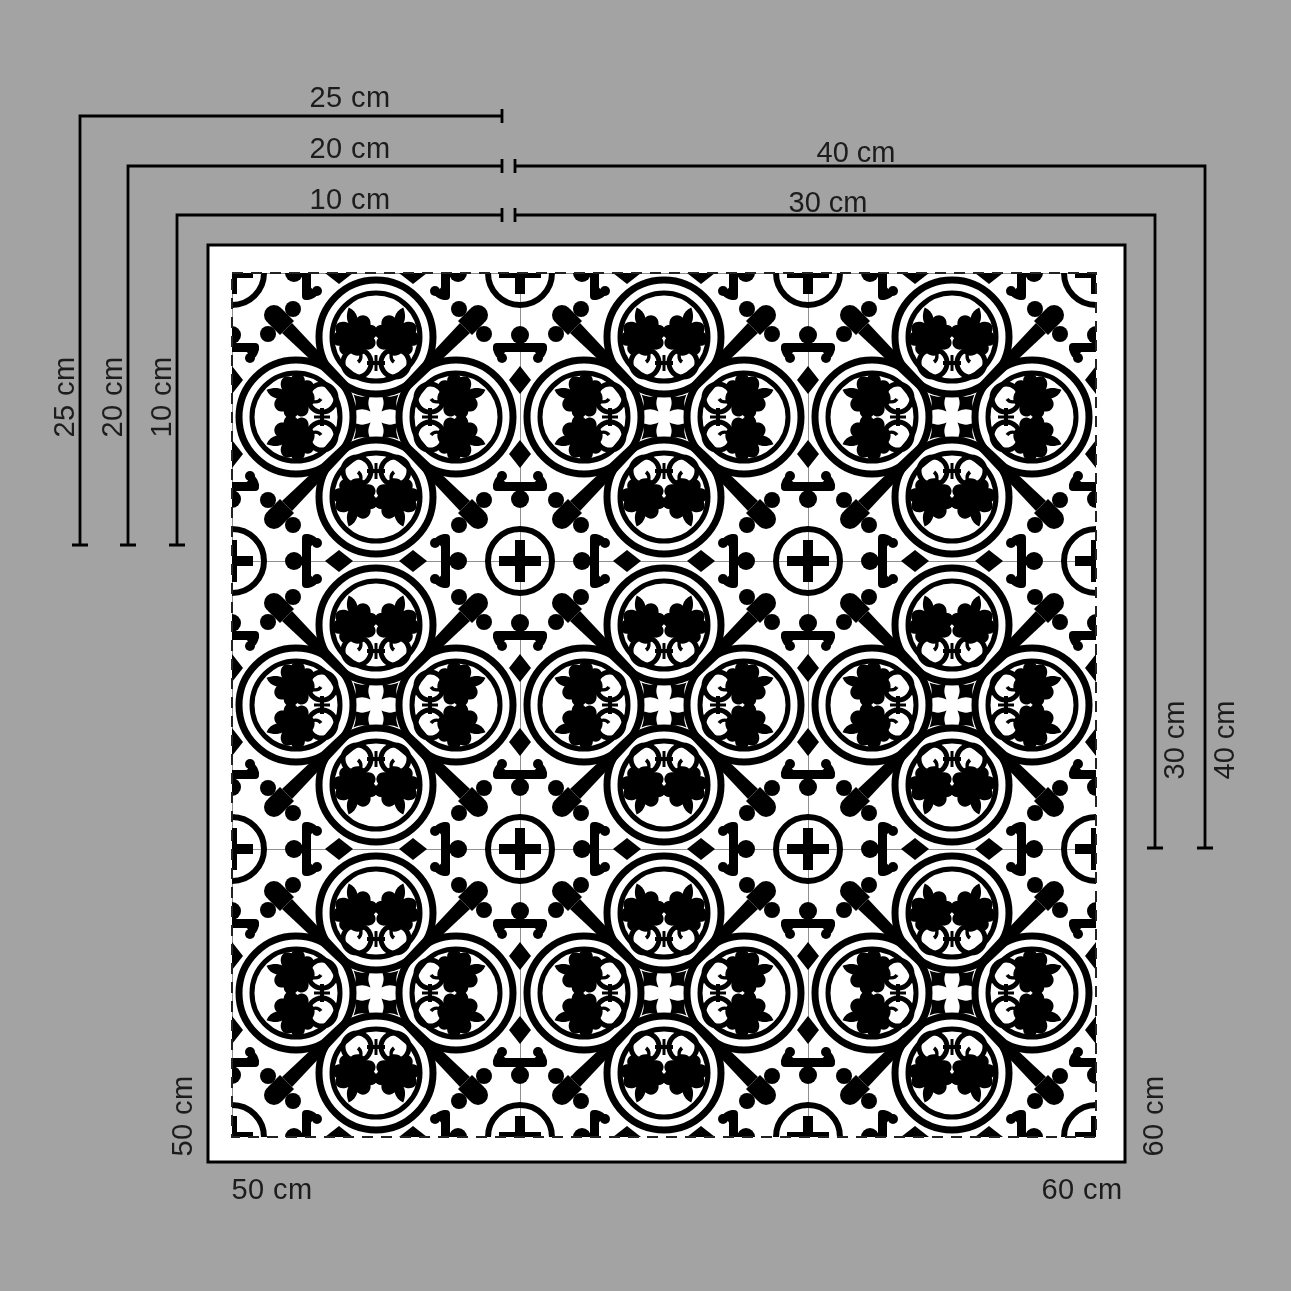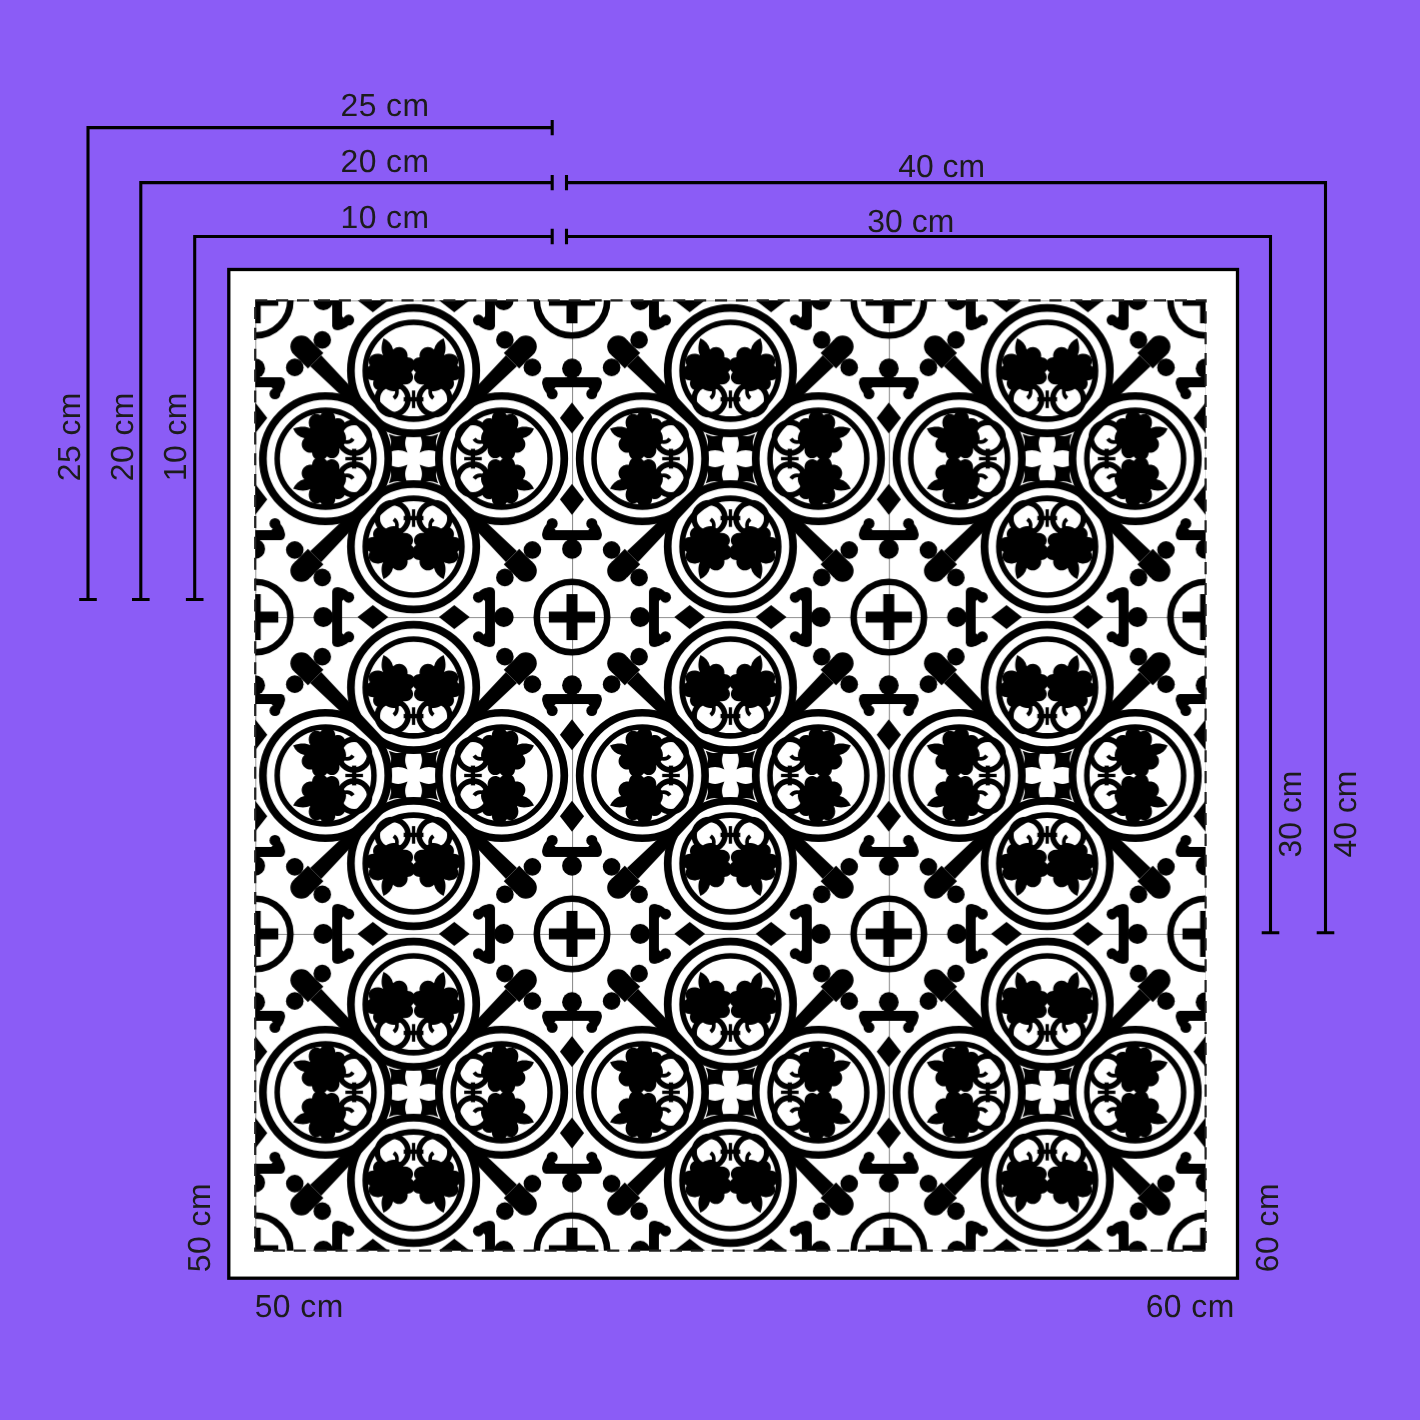--- a/index.html
+++ b/index.html
@@ -4,21 +4,21 @@
 <style>
   html, body {
     margin: 0;
     padding: 0;
     background: #ffffff;
   }
   .stage {
     position: relative;
     width: 1291px;
     height: 1291px;
-    background: #8b5cf6;
+    background: #a3a3a3;
     font-family: "Liberation Sans", sans-serif;
     overflow: hidden;
   }
   svg.canvas {
     position: absolute;
     left: 0;
     top: 0;
     width: 1291px;
     height: 1291px;
   }

